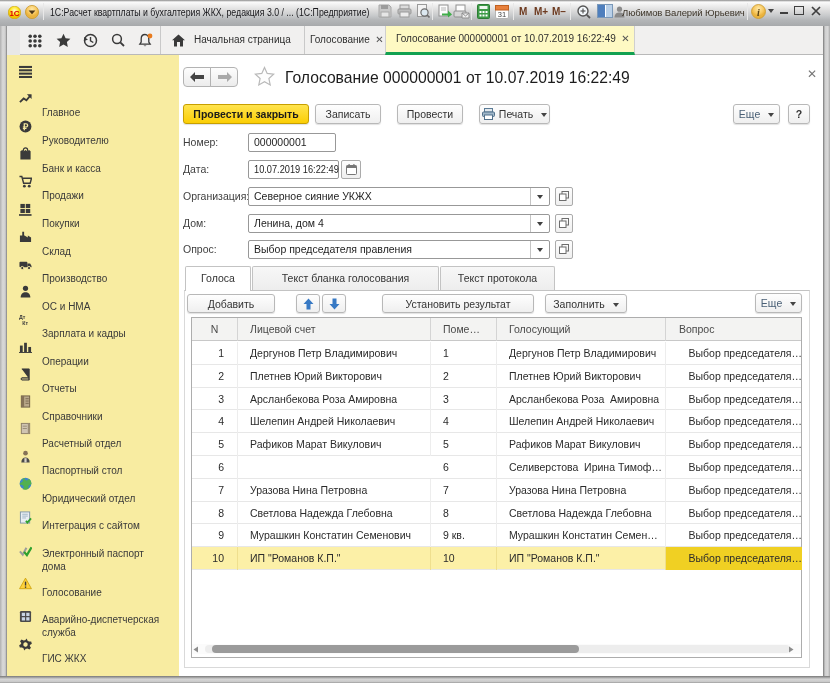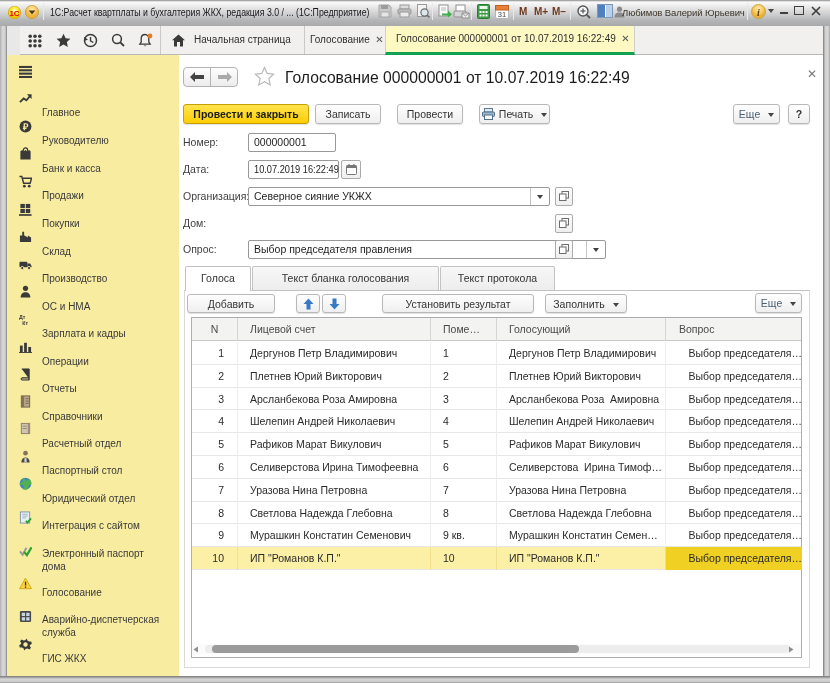--- a/index.html
+++ b/index.html
@@ -449,26 +449,27 @@
         <rect x="7.3" y="0" width="1.2" height="2.5" fill="#777"></rect>
       </svg></div>
 
   <div class="flabel" style="top:187px">Организация:</div>
   <div class="finput" style="top:187px;width:302px">Северное сияние УКЖХ<span class="combo-arr"></span></div>
   <div class="fbtn" style="left:555px;top:187px;width:18px"><svg width="10" height="10" viewBox="0 0 10 10" style="margin:3px 0 0 3px">
         <rect x="3" y="0.5" width="6.5" height="6.5" fill="none" stroke="#6d6d6d"></rect>
         <rect x="0.5" y="3" width="6.5" height="6.5" fill="#fff" stroke="#6d6d6d"></rect>
       </svg></div>
   <div class="flabel" style="top:214px">Дом:</div>
+  <div class="finput" style="top:214px;width:302px">Ленина, дом 4<span class="combo-arr"></span></div>
   <div class="fbtn" style="left:555px;top:214px;width:18px"><svg width="10" height="10" viewBox="0 0 10 10" style="margin:3px 0 0 3px">
         <rect x="3" y="0.5" width="6.5" height="6.5" fill="none" stroke="#6d6d6d"></rect>
         <rect x="0.5" y="3" width="6.5" height="6.5" fill="#fff" stroke="#6d6d6d"></rect>
       </svg></div>
   <div class="flabel" style="top:240px">Опрос:</div>
-  <div class="finput" style="top:240px;width:358px">Выбор председателя правления<span class="combo-arr"></span></div>
+  <div class="finput" style="top:240px;width:302px">Выбор председателя правления<span class="combo-arr"></span></div>
   <div class="fbtn" style="left:555px;top:240px;width:18px"><svg width="10" height="10" viewBox="0 0 10 10" style="margin:3px 0 0 3px">
         <rect x="3" y="0.5" width="6.5" height="6.5" fill="none" stroke="#6d6d6d"></rect>
         <rect x="0.5" y="3" width="6.5" height="6.5" fill="#fff" stroke="#6d6d6d"></rect>
       </svg></div>
 
   <div id="panel"></div>
   <div class="ptab active" style="left:185px;width:66px"><span>Голоса</span></div>
   <div class="ptab" style="left:252px;width:187px"><span>Текст бланка голосования</span></div>
   <div class="ptab" style="left:440px;width:115px"><span>Текст протокола</span></div>
 
@@ -521,21 +522,20 @@
       </div>
     <div class="row" style="top:115.2px">
         <div class="cell cN">5</div>
         <div class="cell cL">Рафиков Марат Викулович</div>
         <div class="cell cP">5</div>
         <div class="cell cG">Рафиков Марат Викулович</div>
         <div class="cell cV">Выбор председателя…</div>
       </div>
     <div class="row" style="top:138px">
         <div class="cell cN">6</div>
-        <div class="cell cL">Селиверстова Ирина Тимофеевна</div>
         <div class="cell cP">6</div>
         <div class="cell cG">Селиверстова&nbsp; Ирина Тимоф…</div>
         <div class="cell cV">Выбор председателя…</div>
       </div>
     <div class="row" style="top:160.8px">
         <div class="cell cN">7</div>
         <div class="cell cL">Уразова Нина Петровна</div>
         <div class="cell cP">7</div>
         <div class="cell cG">Уразова Нина Петровна</div>
         <div class="cell cV">Выбор председателя…</div>

